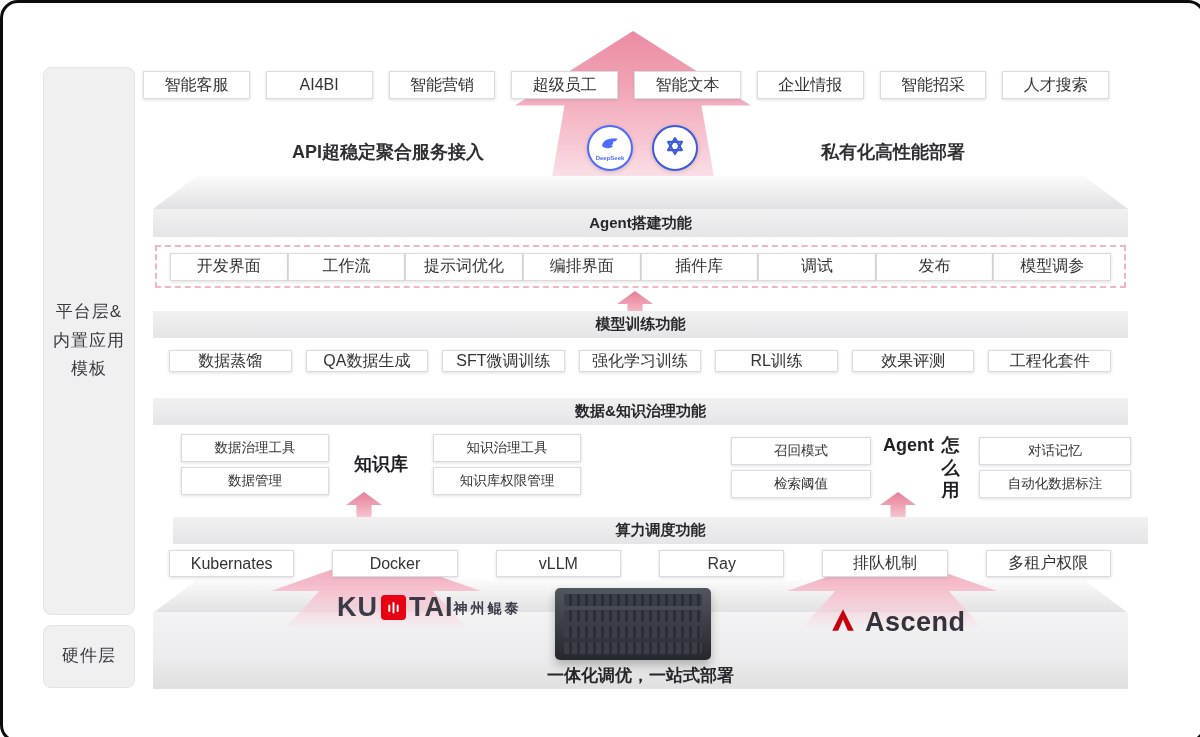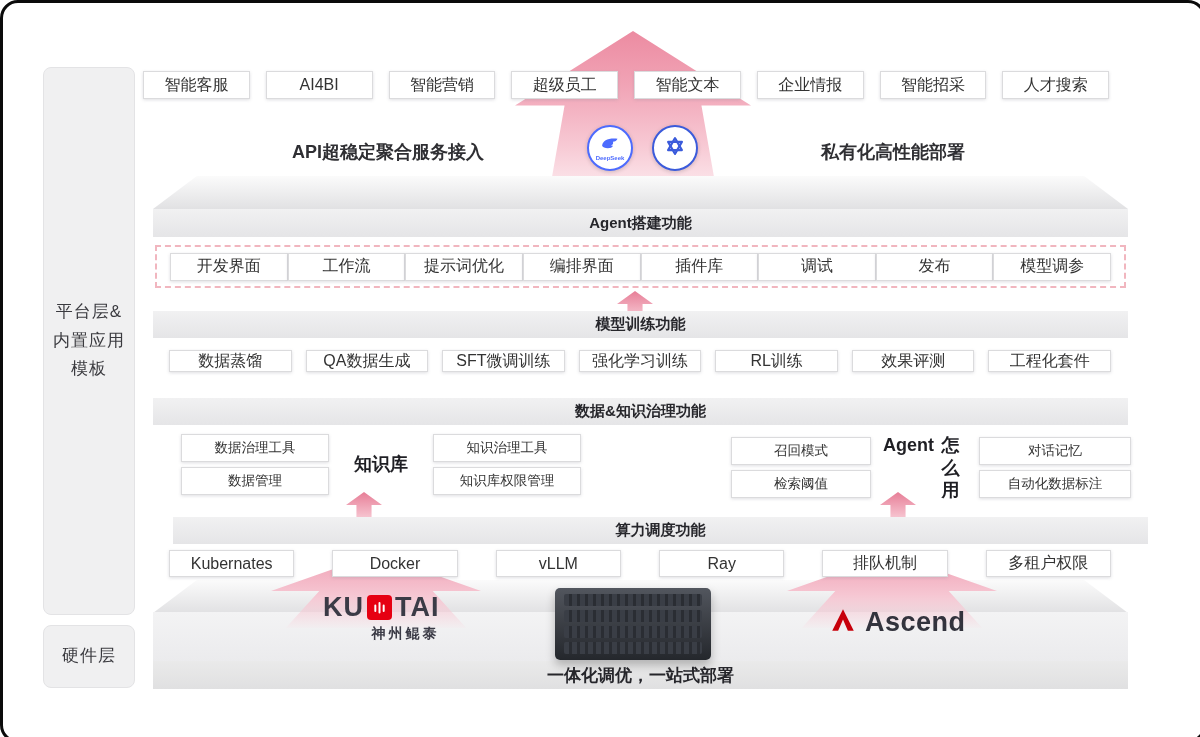--- a/index.html
+++ b/index.html
@@ -78,21 +78,21 @@
   .stack{display:flex;flex-direction:column;gap:5px;}
   .stack .box{height:26px;flex:none;font-size:13.5px;}
   #knowledge-group .stack{width:148px;}
   #agentuse-group .s-left{width:140px;}
   #agentuse-group .s-right{width:152px;}
   .center-label{font-weight:bold;font-size:18px;color:#1f1f24;text-align:center;line-height:1.25;}
   #knowledge-label{width:80px;}
   #agentuse-label{width:84px;display:flex;flex-direction:row;}
 
   
-  #kuntai-logo{position:absolute;left:320px;top:589px;z-index:4;display:flex;flex-direction:column;align-items:flex-end;}
+  #kuntai-logo{position:absolute;left:334px;top:589px;z-index:4;display:flex;flex-direction:row;align-items:center;}
   .kuntai-row{display:flex;align-items:center;gap:2px;font-weight:800;font-size:27px;color:#3b3b46;letter-spacing:1px;}
   .kuntai-mark{width:25px;height:25px;background:#e60012;border-radius:4px;display:flex;align-items:center;justify-content:center;margin:0 1px;}
   .kuntai-sub{font-size:14px;font-weight:bold;color:#3b3b46;letter-spacing:3px;margin-top:2px;}
 
   #ascend-logo{position:absolute;left:826px;top:603px;z-index:4;display:flex;align-items:center;gap:8px;}
   #ascend-text{font-size:27px;font-weight:bold;color:#33333d;letter-spacing:.5px;}
 
   #server{position:absolute;left:552px;top:585px;width:156px;height:72px;z-index:4;
     background:linear-gradient(180deg,#52565e,#24272c);border-radius:5px;padding:6px 9px;box-sizing:border-box;
     display:flex;flex-direction:column;gap:4px;box-shadow:0 5px 10px rgba(0,0,0,.25);}

